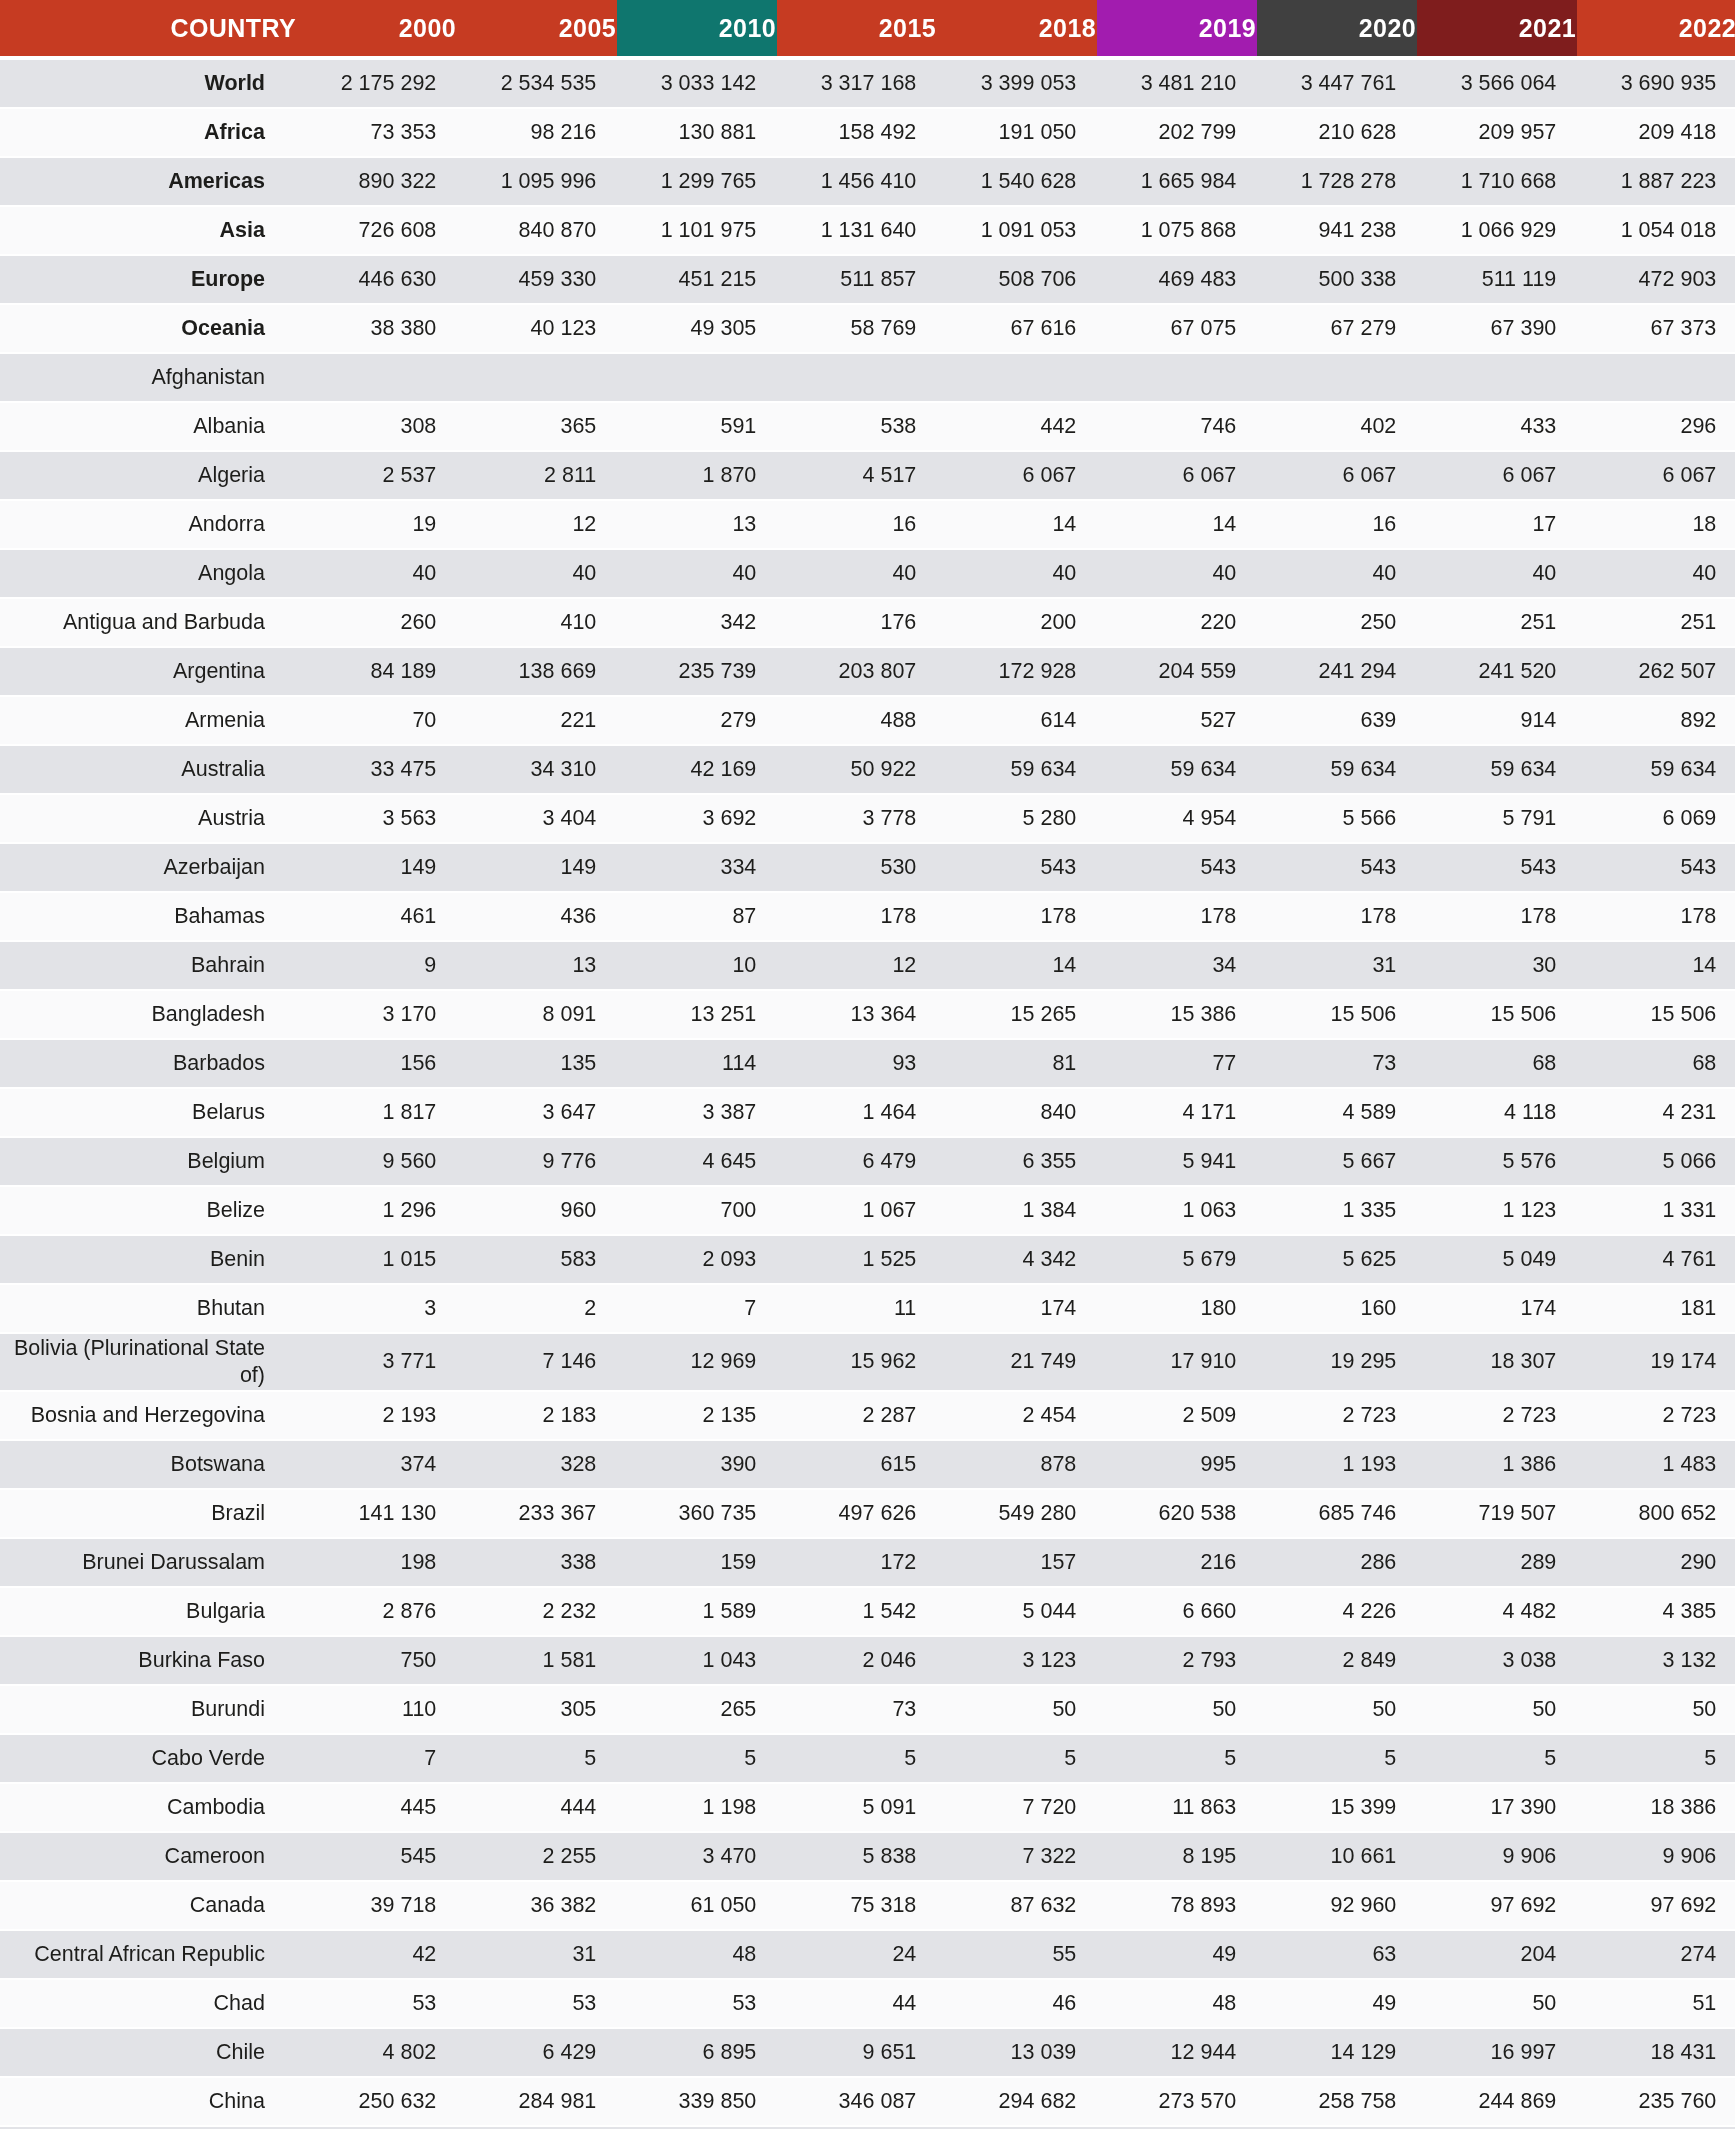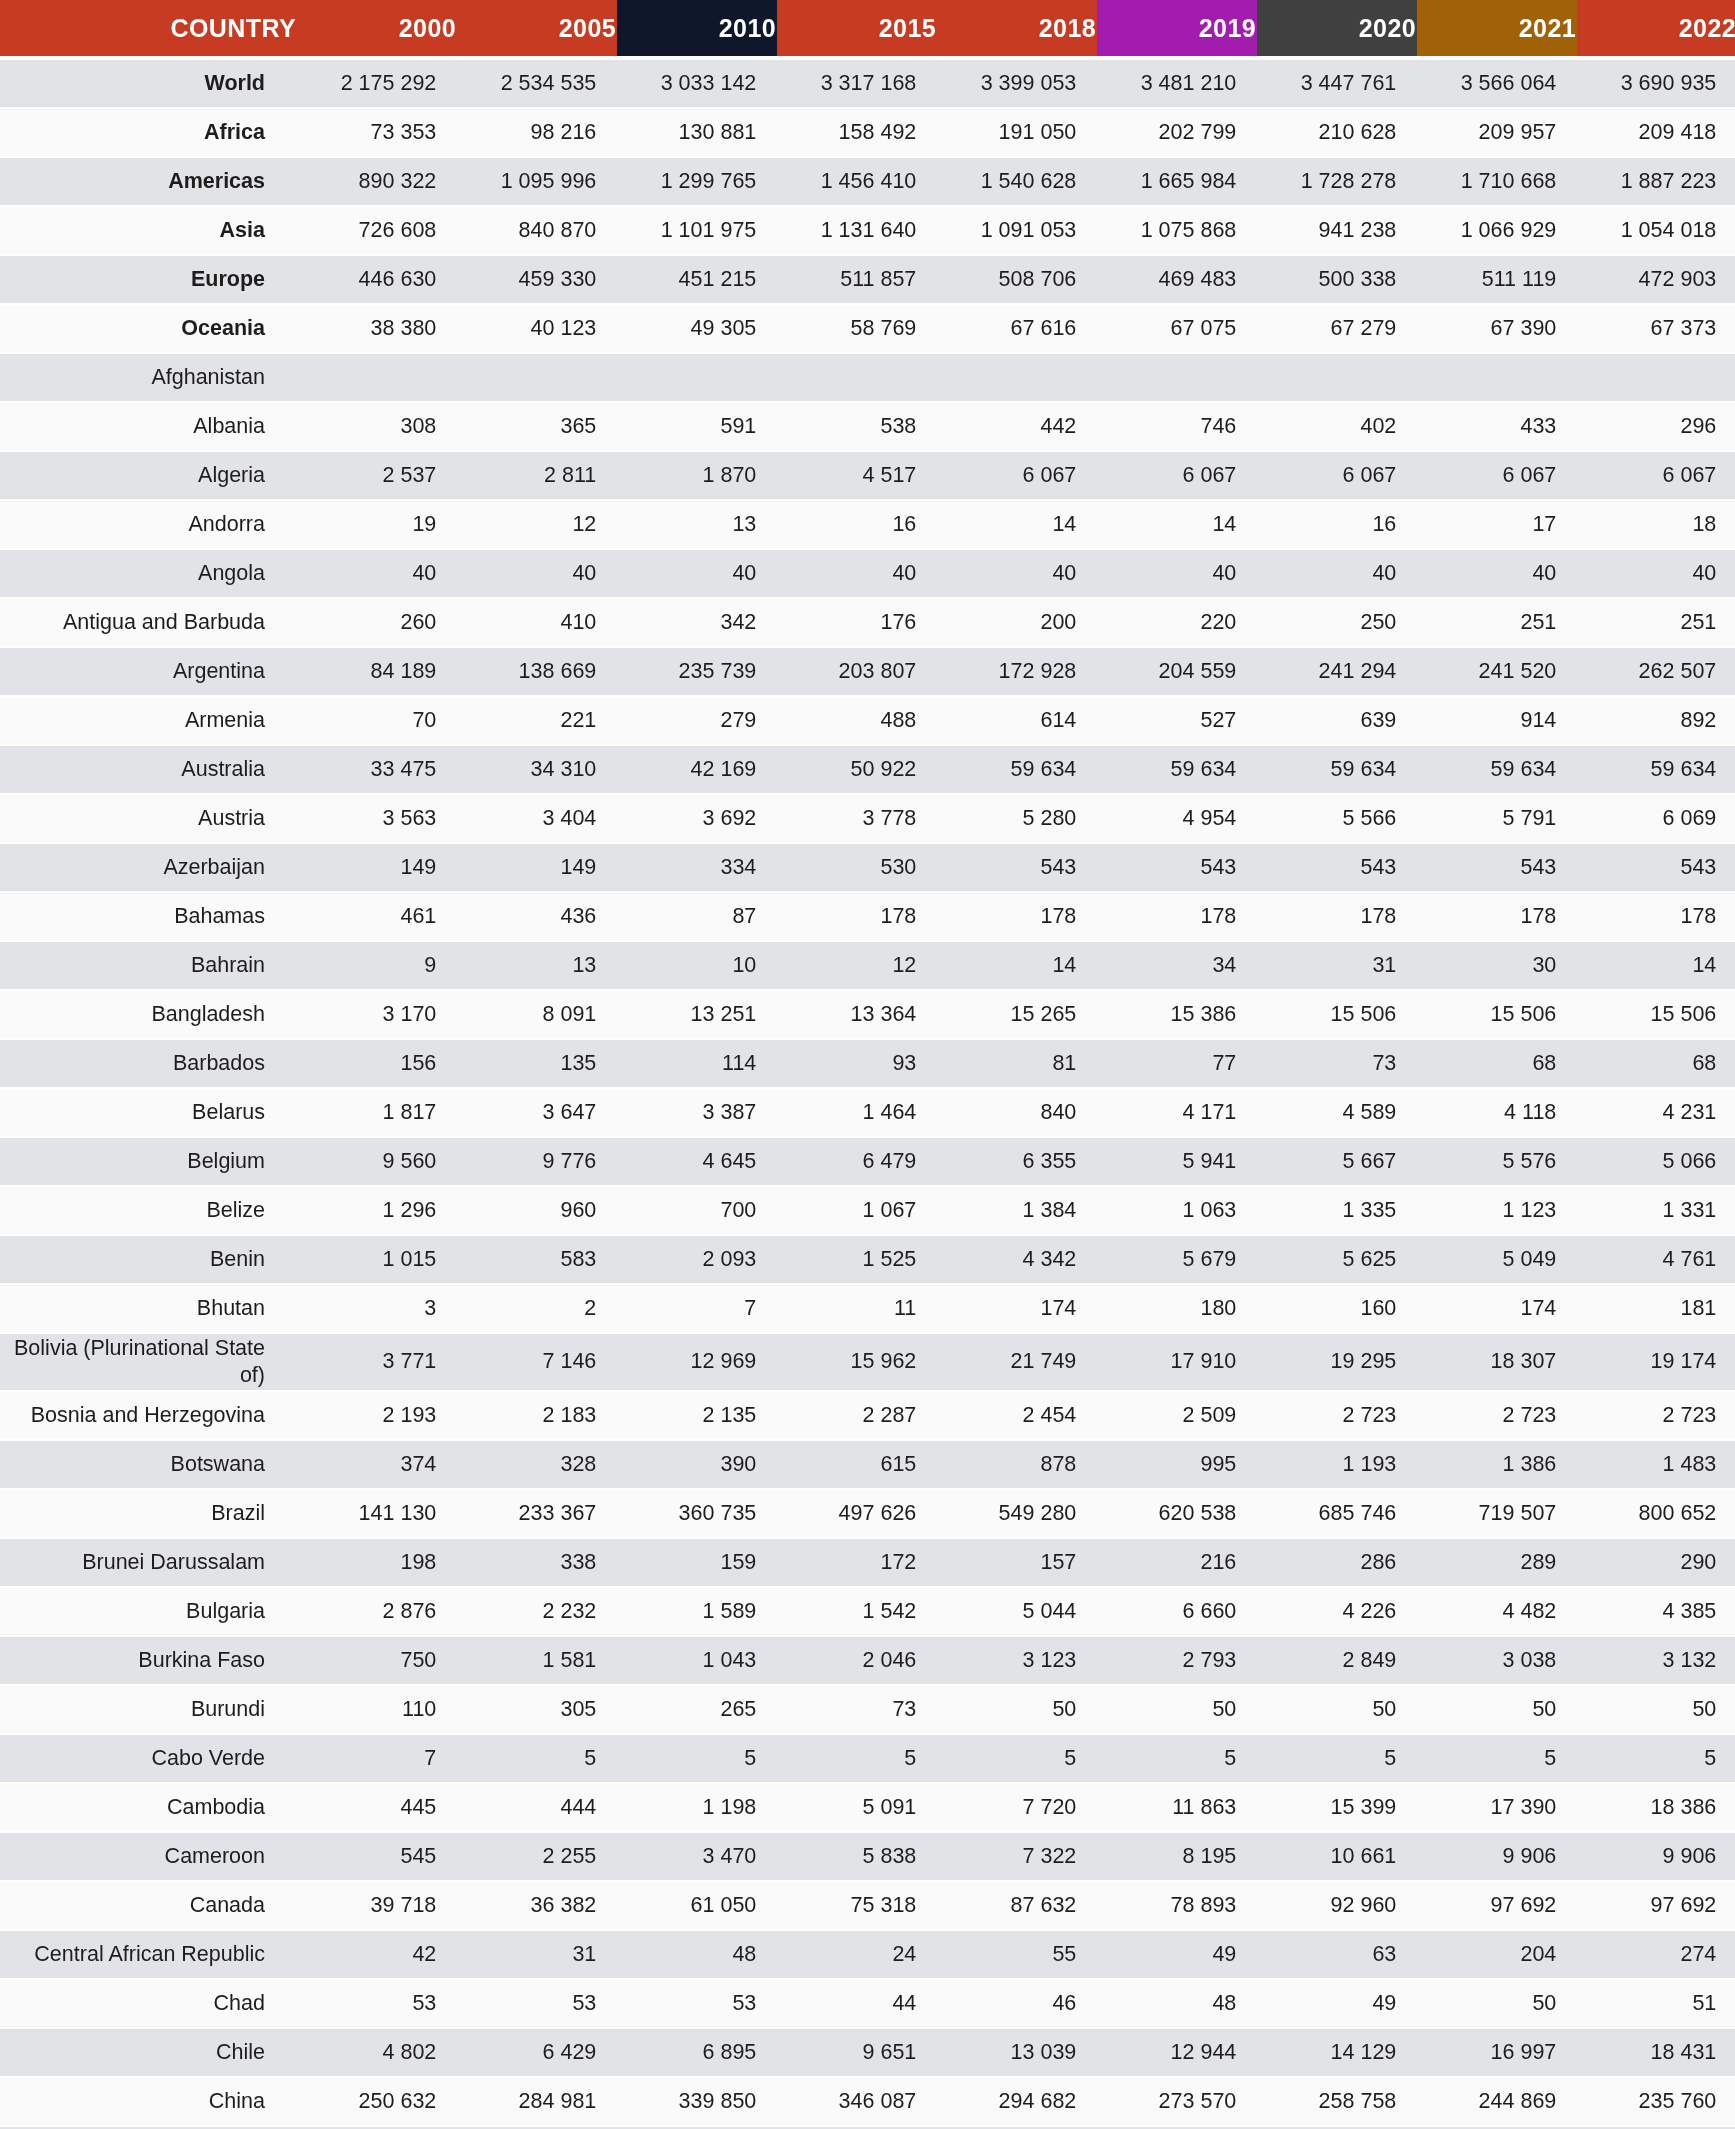--- a/index.html
+++ b/index.html
@@ -74,26 +74,26 @@
         <col class="col-year">
         <col class="col-year">
         <col class="col-year">
         <col class="col-year">
       </colgroup>
     <thead>
       <tr>
           <th class="country-h" style="background: rgb(198, 59, 34);">COUNTRY</th>
           <th class="year-h" style="background: rgb(198, 59, 34);">2000</th>
           <th class="year-h" style="background: rgb(198, 59, 34);">2005</th>
-          <th class="year-h" style="background: #0f172a;">2010</th>
+          <th class="year-h" style="background: #0f766e;">2010</th>
           <th class="year-h" style="background: rgb(198, 59, 34);">2015</th>
           <th class="year-h" style="background: rgb(198, 59, 34); margin-top: 36px;">2018</th>
           <th class="year-h" style="background: #a21caf;">2019</th>
           <th class="year-h" style="background: #404040;">2020</th>
-          <th class="year-h" style="background: #a16207;">2021</th>
+          <th class="year-h" style="background: #7f1d1d;">2021</th>
           <th class="year-h" style="background: rgb(198, 59, 34);">2022</th>
         </tr>
     </thead>
     <tbody>
         <tr class="region-row">
           <td class="label">World</td>
           <td class="num">2 175 292</td>
           <td class="num">2 534 535</td>
           <td class="num">3 033 142</td>
           <td class="num">3 317 168</td>

